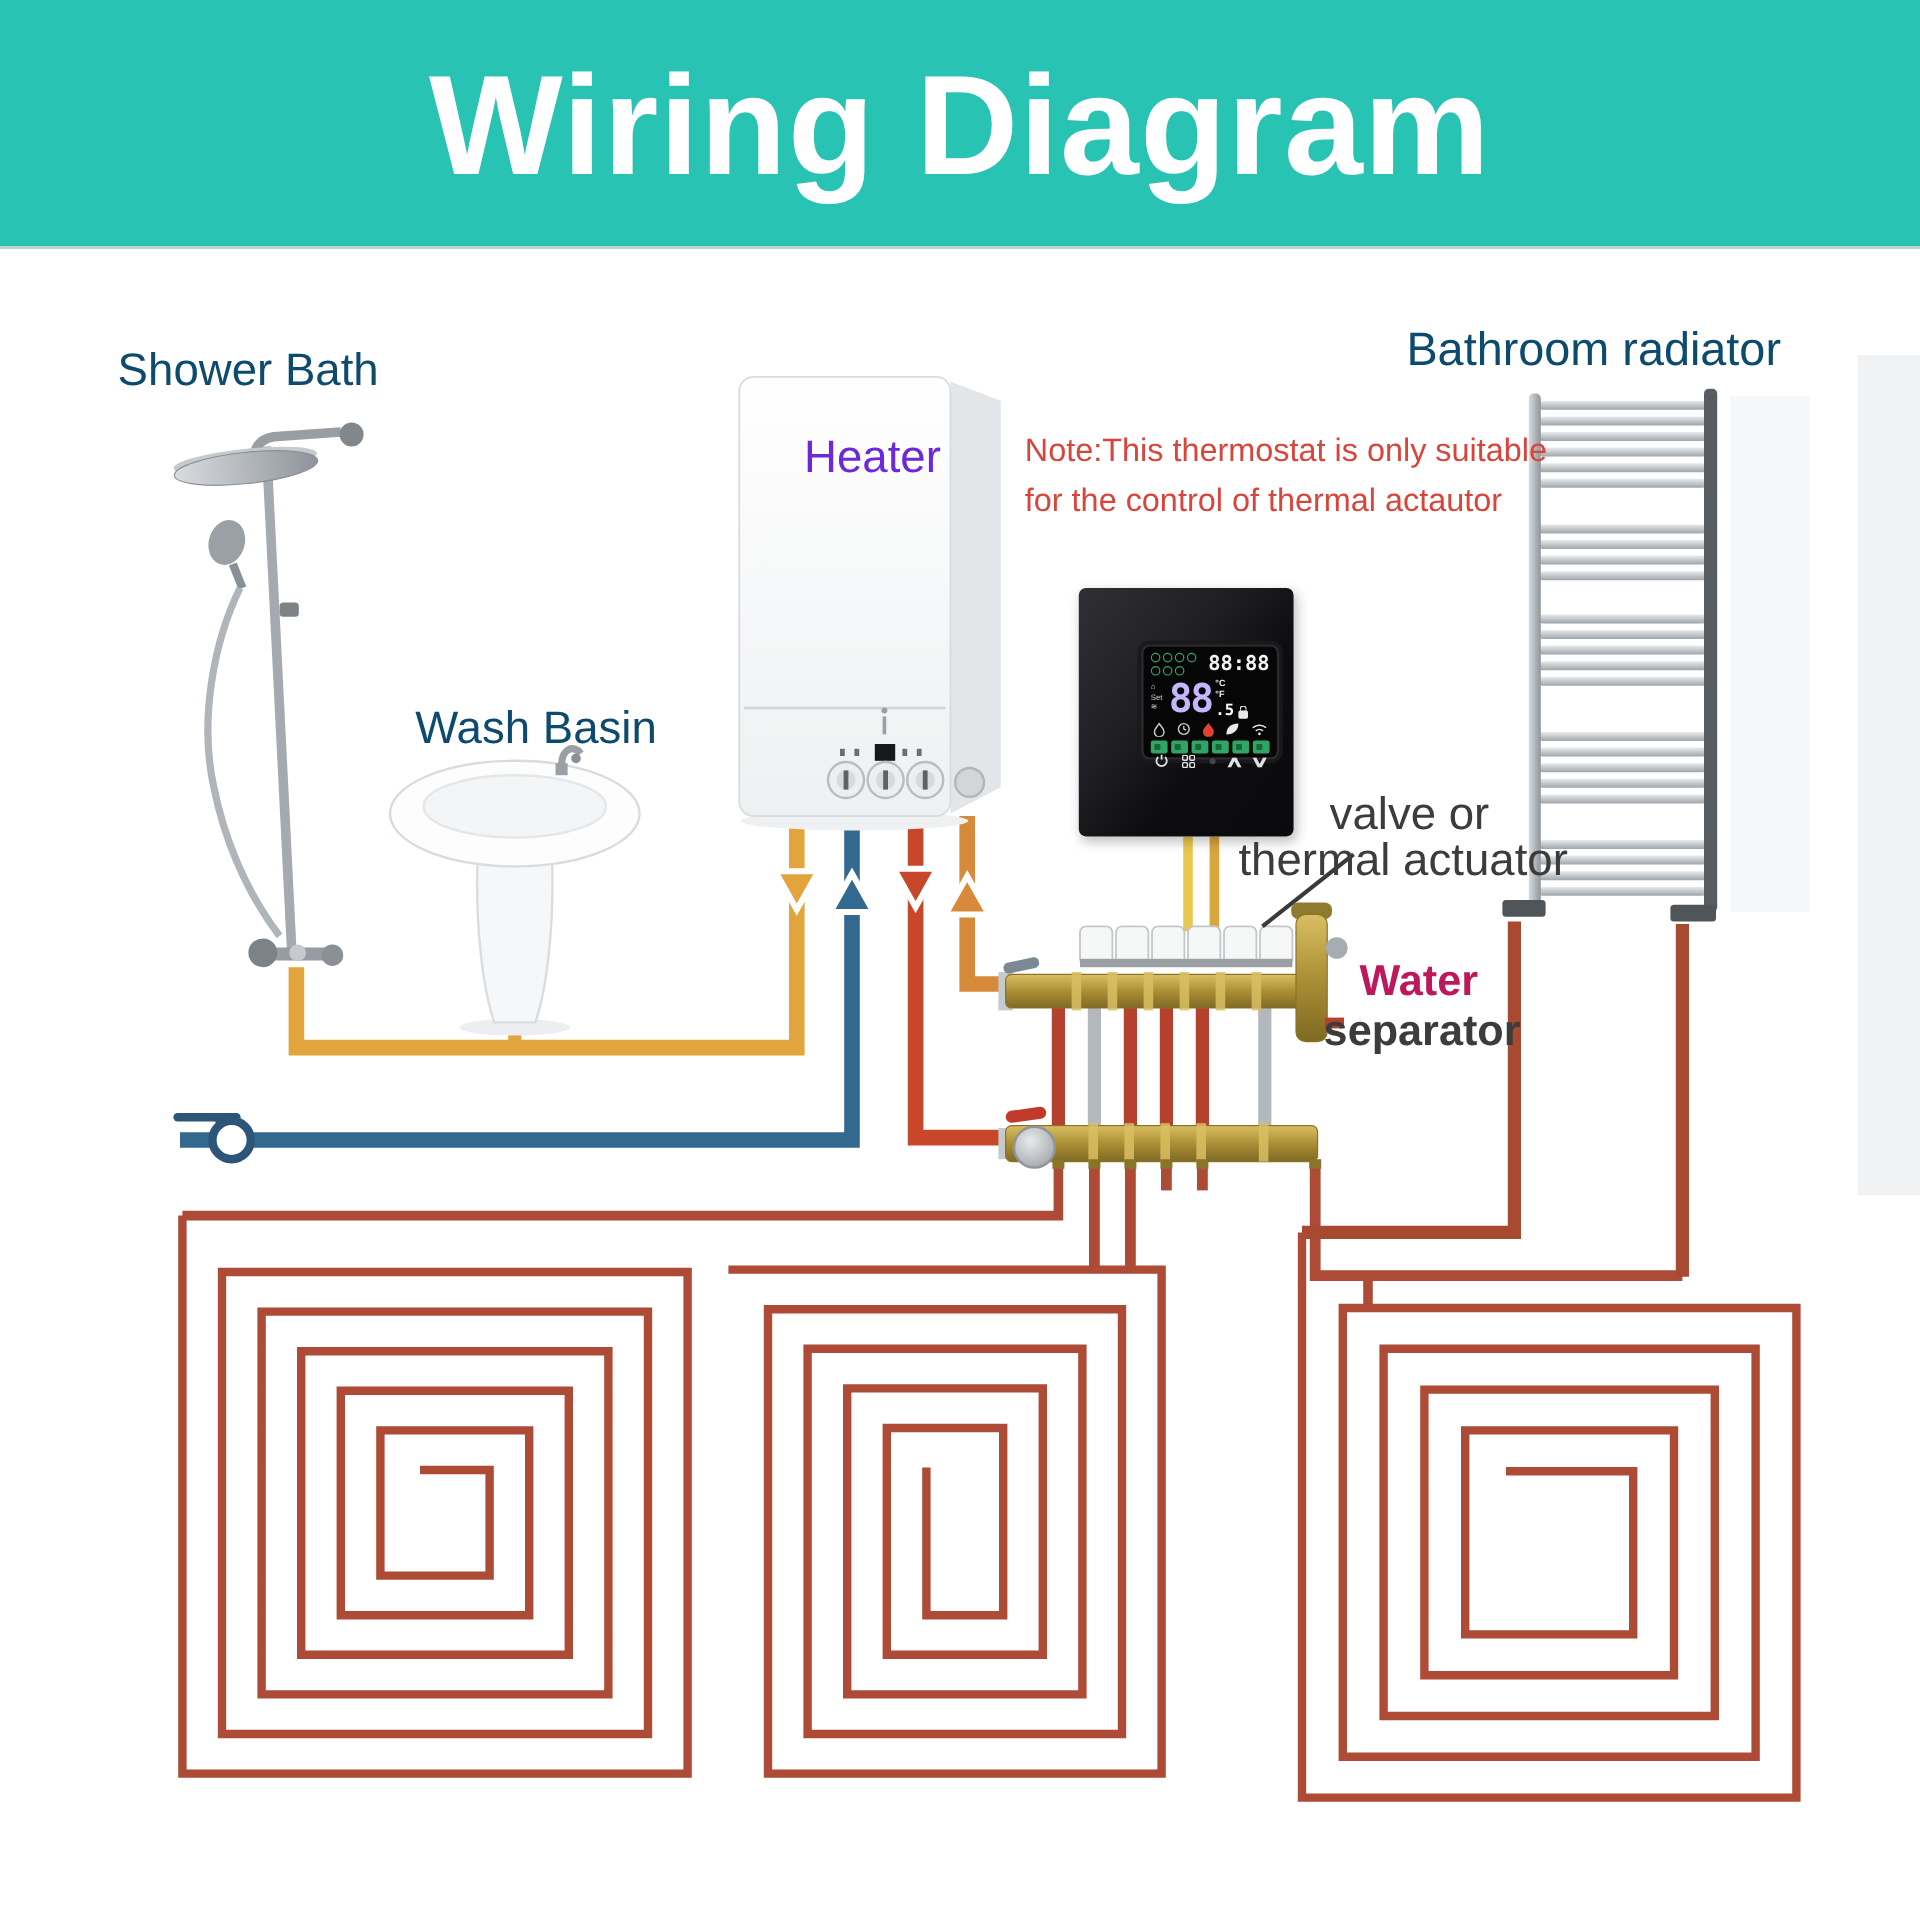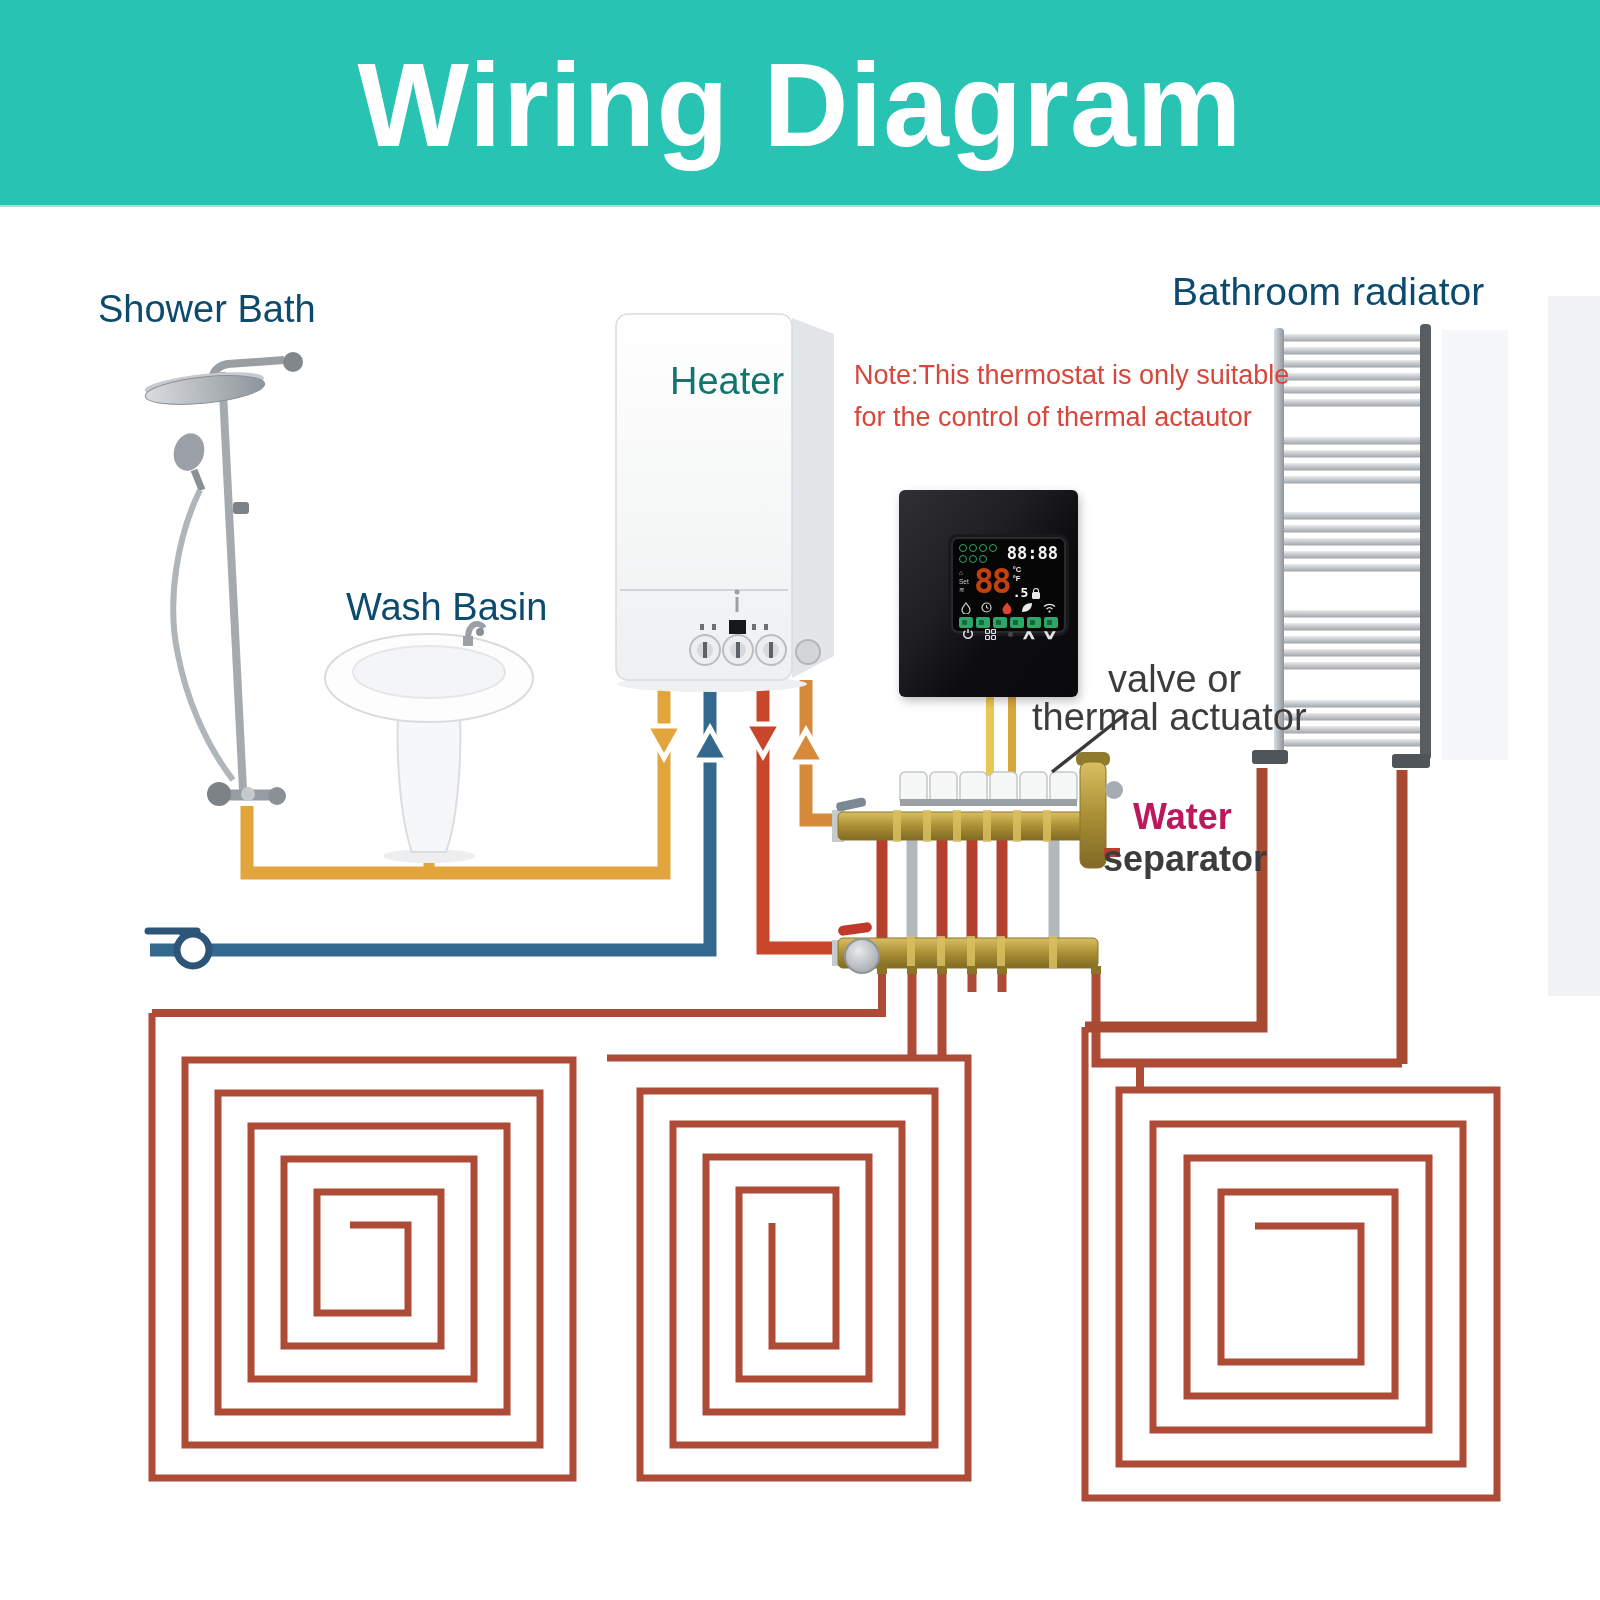--- a/index.html
+++ b/index.html
@@ -7,21 +7,21 @@
         font-family:"Liberation Sans",sans-serif;}
   
   .header{position:absolute;left:0;top:0;width:1600px;height:205px;background:#28c3b2;
           border-bottom:2px solid #bfd2d0;}
   .header h1{margin:0;width:100%;height:205px;line-height:210px;text-align:center;
              font-size:118px;font-weight:bold;color:#ffffff;letter-spacing:1px;}
   
   .lbl{position:absolute;color:#0c4a6e;font-weight:500;white-space:nowrap;line-height:1.05;}
   .lbl-shower{left:98px;top:290px;font-size:38px;}
   .lbl-basin{left:346px;top:588px;font-size:38px;}
-  .lbl-heater{left:670px;top:362px;font-size:38px;color:#0f766e;}
+  .lbl-heater{left:670px;top:362px;font-size:38px;color:#6d28d9;}
   .lbl-radiator{left:1172px;top:272px;font-size:39px;}
   .lbl-valve1{left:1108px;top:660px;font-size:38px;color:#3c3c3c;}
   .lbl-valve2{left:1032px;top:698px;font-size:38px;color:#3c3c3c;}
   .lbl-water1{left:1133px;top:798px;font-size:36px;font-weight:600;color:#be185d;}
   .lbl-water2{left:1103px;top:840px;font-size:36px;font-weight:600;color:#3c3c3c;}
   .note{position:absolute;left:854px;font-size:27px;font-weight:500;color:#d8453a;white-space:nowrap;}
   .note1{top:360px;} .note2{top:402px;}
   
   .diagram{position:absolute;left:0;top:0;width:1600px;height:1600px;}
   
@@ -31,21 +31,21 @@
   .t-display{position:absolute;left:52px;top:47px;width:115px;height:96px;background:#060607;
       border:2px solid #2a2a2e;border-radius:7px;box-shadow:0 0 0 3px #19191c;
       box-sizing:border-box;padding:5px 6px 4px 6px;display:flex;flex-direction:column;}
   .t-row1{display:flex;align-items:flex-start;}
   .t-dots{display:grid;grid-template-columns:repeat(4,10px);grid-auto-rows:10px;row-gap:1px;}
   .t-dot{width:8px;height:8px;border:1.4px solid #2fa567;border-radius:50%;box-sizing:border-box;}
   .t-time{margin-left:auto;font-family:"DejaVu Sans Mono",monospace;font-weight:bold;
           color:#f4f4f4;font-size:17px;line-height:1.1;letter-spacing:0px;}
   .t-main{display:flex;align-items:center;margin-top:0px;}
   .t-minicol{display:flex;flex-direction:column;gap:2px;width:15px;color:#cfd3d5;font-size:6.5px;line-height:1;}
-  .t-temp{font-family:"DejaVu Sans Mono",monospace;font-weight:bold;font-size:33px;color:#c2410c;
+  .t-temp{font-family:"DejaVu Sans Mono",monospace;font-weight:bold;font-size:33px;color:#c4b5fd;
           line-height:0.9;letter-spacing:-2px;}
   .t-right{display:flex;flex-direction:column;margin-left:3px;}
   .t-unit{font-size:7.5px;color:#eeeeee;line-height:1.25;font-weight:bold;}
   .t-decrow{display:flex;align-items:flex-end;gap:4px;margin-top:2px;}
   .t-dec{font-family:"DejaVu Sans Mono",monospace;font-weight:bold;font-size:13px;color:#fff;line-height:1;}
   .t-lock{width:8px;height:7px;background:#e9e9e9;border-radius:1.5px;position:relative;}
   .t-lock:before{content:"";position:absolute;top:-4px;left:1px;width:4px;height:4px;
       border:1.4px solid #e9e9e9;border-bottom:none;border-radius:3px 3px 0 0;}
   .t-icons{display:flex;justify-content:space-between;align-items:center;padding:0 2px;margin-top:3px;}
   .t-week{display:flex;gap:2.5px;margin-top:3px;}

